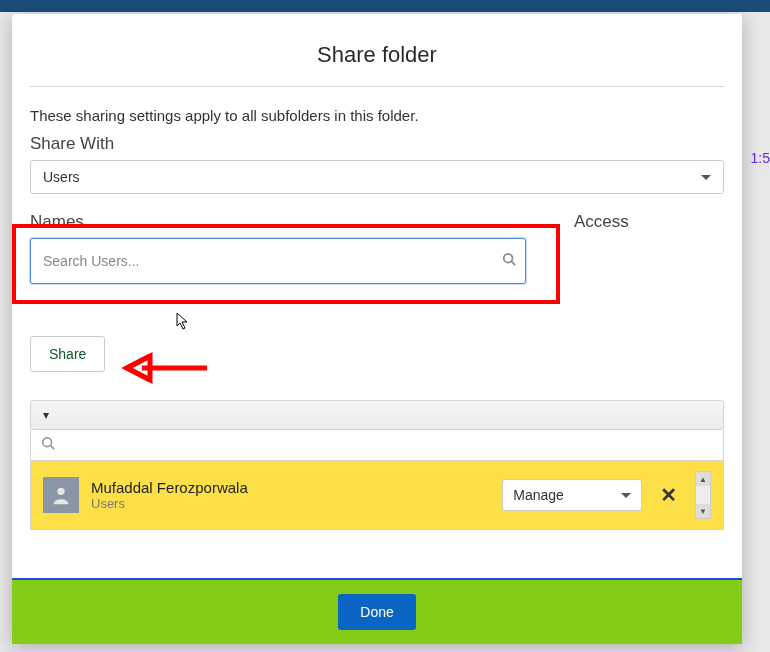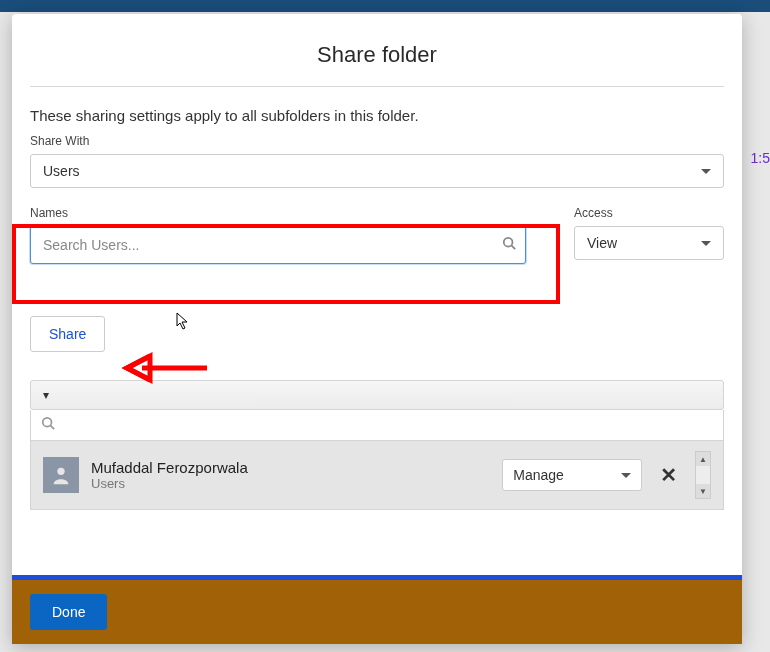--- a/index.html
+++ b/index.html
@@ -52,21 +52,21 @@
     }
     .modal-body {
       padding: 20px 18px 0 18px;
     }
     .subtext {
       font-size: 15px;
       color: #333;
       margin-bottom: 10px;
     }
     .field-label {
-      font-size: 12px;
+      font-size: 17px;
       color: #444;
       margin-bottom: 6px;
       display: block;
     }
     .select-wrap {
       position: relative;
       width: 100%;
       margin-bottom: 18px;
     }
     .select-box {
@@ -112,21 +112,21 @@
       width: 548px;
       height: 80px;
       z-index: 10;
     }
     .search-input-wrap {
       position: relative;
       width: 100%;
     }
     .search-input {
       width: 100%;
-      height: 38px;
+      height: 46px;
       border: 1px solid #4a90d9;
       border-radius: 3px;
       padding: 0 34px 0 12px;
       font-size: 14px;
       color: #333;
       outline: none;
       box-shadow: 0 0 0 1px rgba(74,144,217,0.3);
     }
     .search-input::placeholder {
       color: #888;
@@ -159,21 +159,21 @@
       z-index: 11;
       pointer-events: none;
     }
     .share-btn {
       display: inline-block;
       margin-top: 44px;
       padding: 9px 18px;
       border: 1px solid #ccc;
       border-radius: 3px;
       background: #fff;
-      color: #1d4ed8;
+      color: #14532d;
       font-size: 14px;
       cursor: pointer;
     }
     .red-arrow {
       position: absolute;
       left: 122px;
       top: 348px;
       z-index: 9;
       pointer-events: none;
     }
@@ -203,21 +203,21 @@
       border-top: none;
       padding: 6px 10px;
       background: #fff;
     }
     .filter-row .mag {
       color: #999;
     }
     .member-row {
       display: flex;
       align-items: center;
-      background: #e5e5e5;
+      background: #fde047;
       border: 1px solid #d4d4d4;
       border-top: none;
       padding: 10px 12px;
       gap: 12px;
     }
     .avatar {
       width: 36px;
       height: 36px;
       background: #8a95a5;
       display: flex;
@@ -274,25 +274,25 @@
       align-items: center;
       justify-content: center;
       font-size: 8px;
       color: #555;
     }
     .footer {
       position: absolute;
       bottom: 0;
       left: 0;
       right: 0;
-      border-top: 5px solid #1d4ed8;
+      border-top: 2px solid #1d4ed8;
       padding: 14px 18px;
       display: flex;
-      justify-content: flex-start;
-      background: #a16207;
+      justify-content: center;
+      background: #84cc16;
     }
     .done-btn {
       background: #0b66c3;
       color: #fff;
       border: none;
       border-radius: 3px;
       padding: 10px 22px;
       font-size: 14px;
       cursor: pointer;
     }
@@ -326,24 +326,20 @@
           <span class="search-icon-inner">
             <svg class="mag" viewBox="0 0 16 16">
                 <circle cx="7" cy="7" r="5"></circle>
                 <line x1="11" y1="11" x2="15" y2="15"></line>
               </svg>
           </span>
         </div>
       </div>
       <div class="access-col">
         <label class="field-label">Access</label>
-        <div class="select-box">
-          <span>View</span>
-          <span class="caret-down"></span>
-        </div>
       </div>
     </div>
 
     <button class="share-btn">Share</button>
 
     <div class="access-section">
       <div class="section-header">
         <span class="chev">▾</span>
       </div>
       <div class="filter-row">

